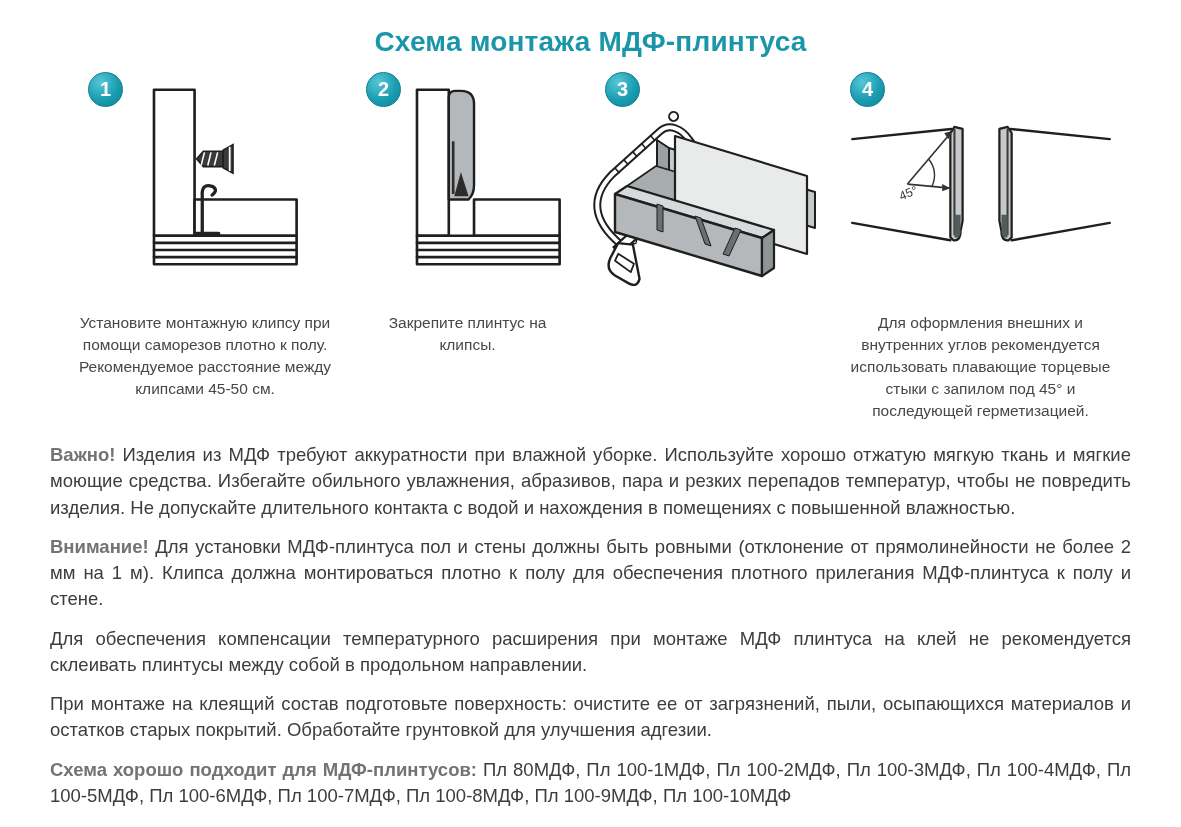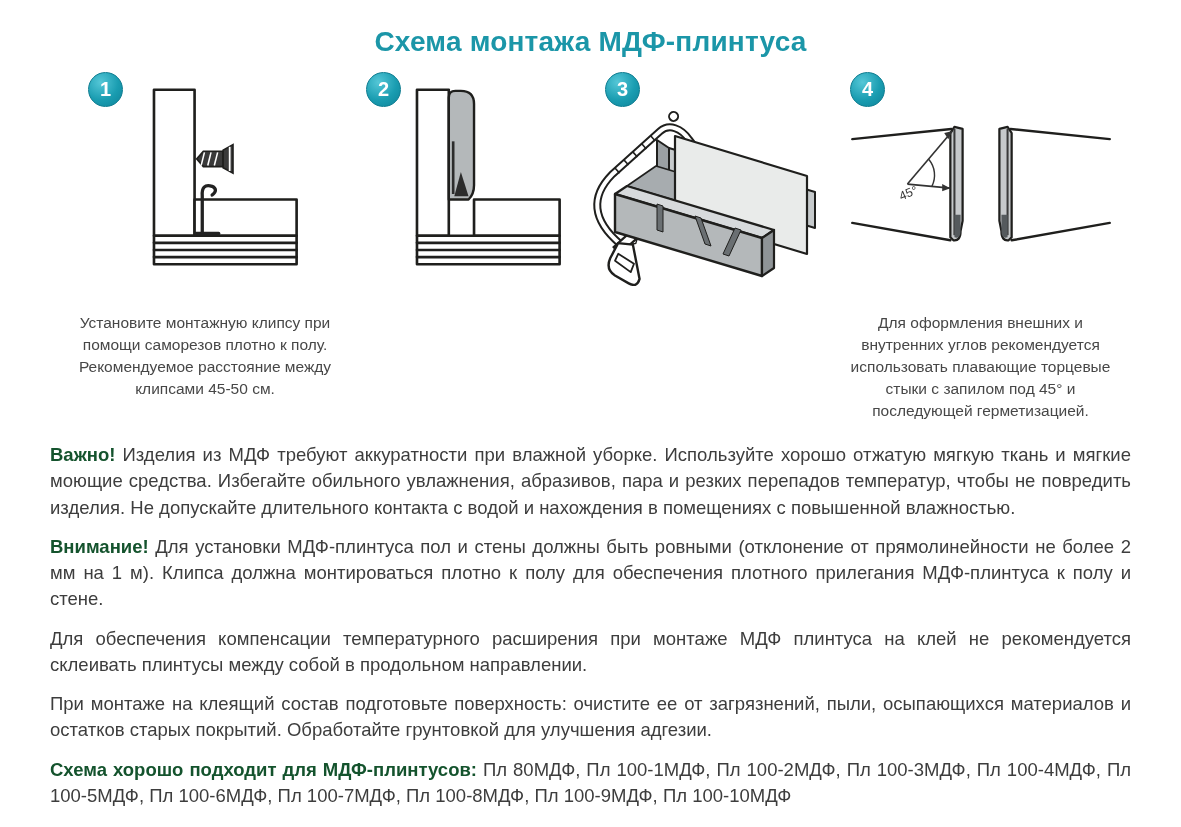--- a/index.html
+++ b/index.html
@@ -62,21 +62,21 @@
 
   
   .texts{margin:20px 50px 0 50px;}
   .texts p{
     margin:0 0 13px 0;
     font-size:18.5px;
     line-height:1.42;
     text-align:justify;
     color:#3d3d3d;
   }
-  .texts p b{color:#14532d;}
+  .texts p b{color:#737373;}
 
   svg{display:block;}
   .ln{stroke:#1f1f1d;stroke-width:2.4;fill:none;stroke-linecap:round;}
   .shape{stroke:#1f1f1d;stroke-width:2.4;fill:#ffffff;stroke-linejoin:round;}
   .gray{stroke:#1f1f1d;stroke-width:2.2;fill:#b4b8ba;stroke-linejoin:round;}
 </style>
 </head>
 <body>
 
 <div class="page">
@@ -126,20 +126,21 @@
             <line class="ln" x1="41" y1="149" x2="171" y2="149"></line>
             <line class="ln" x1="41" y1="155.5" x2="171" y2="155.5"></line>
           </g>
           <g>
             <path class="gray" d="M70,103 L70,10 Q70,4 76,4 L81,4 Q93,4 93,16 L93,90 Q93,98 88,103 Z"></path>
             <line x1="74" y1="50" x2="74" y2="98" stroke="#2c2c2c" stroke-width="2.4"></line>
             <polygon points="75,100 88,100 81,78" fill="#2c2c2c"></polygon>
           </g>
         </svg>
       </div>
+      <div class="step-caption">Закрепите плинтус на клипсы.</div>
     </div>
 
     <div class="step c3">
       <div class="step-badge">3</div>
       <div class="step-fig">
         <svg width="252" height="200" viewBox="0 0 252 200">
 
           <g transform="translate(-26,30) rotate(-42 100 80)">
             <path d="M45,95 C40,58 55,40 85,38 L150,38 C162,38 168,50 166,64 L163,95" fill="none" stroke="#1f1f1d" stroke-width="8" stroke-linejoin="round"></path>
             <path d="M45,95 C40,58 55,40 85,38 L150,38 C162,38 168,50 166,64 L163,95" fill="none" stroke="#ffffff" stroke-width="4" stroke-linejoin="round"></path>

